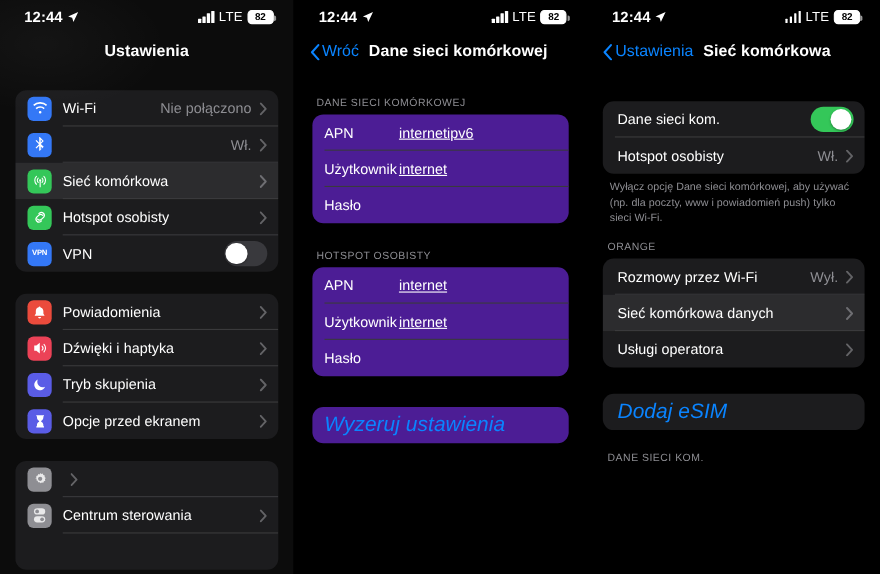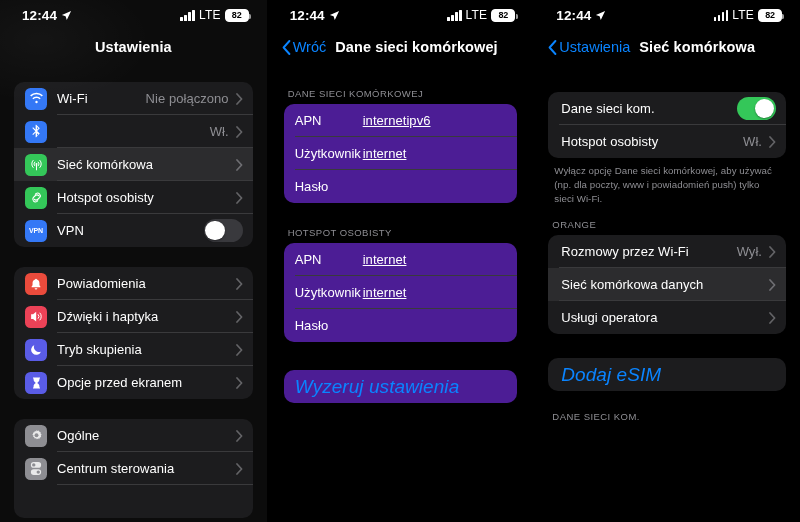--- a/index.html
+++ b/index.html
@@ -328,21 +328,20 @@
       <div class="gap20"></div>
 
       <div class="card">
         <div class="row">
           <span class="ico" style="background:#8e8e93">
             <svg width="15" height="15" viewBox="0 0 24 24">
                 <path fill="#e9e9ea" d="M12 3.2l1.6 1.5 2.1-.6.9 2 2.1.6-.2 2.2 1.6 1.5-1.2 1.8 .6 2.1-2 .9-.9 2-2.1-.3-1.8 1.2-1.5-1.6-2.2.2-.6-2.1-2-.9.9-2.1L5 11.1l1.6-1.5-.2-2.2 2.1-.6.9-2 2.1.6z"></path>
                 <circle cx="12" cy="11.6" r="3.1" fill="#8e8e93"></circle>
               </svg>
           </span>
-          <span class="row-label">Ogólne</span>
           <span class="chev">
             <svg width="7" height="12" viewBox="0 0 7 12">
                 <path d="M1 1 L5.6 6 L1 11" stroke="#636366" stroke-width="1.7" fill="none" stroke-linecap="round" stroke-linejoin="round"></path>
               </svg>
           </span>
           <span class="sep"></span>
         </div>
         <div class="row">
           <span class="ico" style="background:#8e8e93">
             <svg width="14" height="15" viewBox="0 0 20 22">

